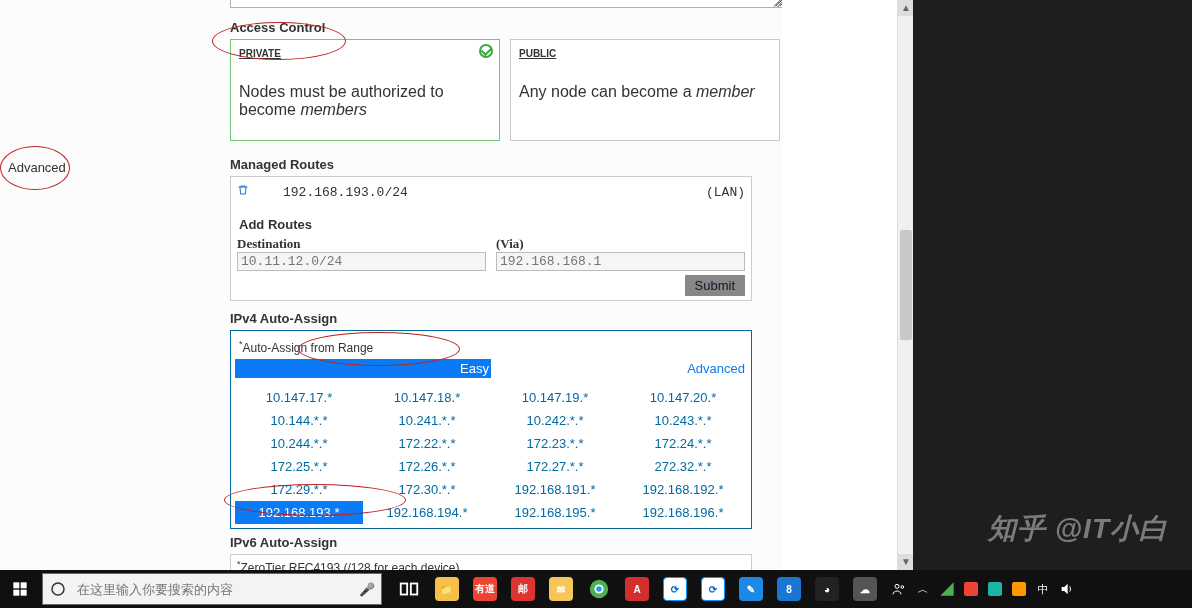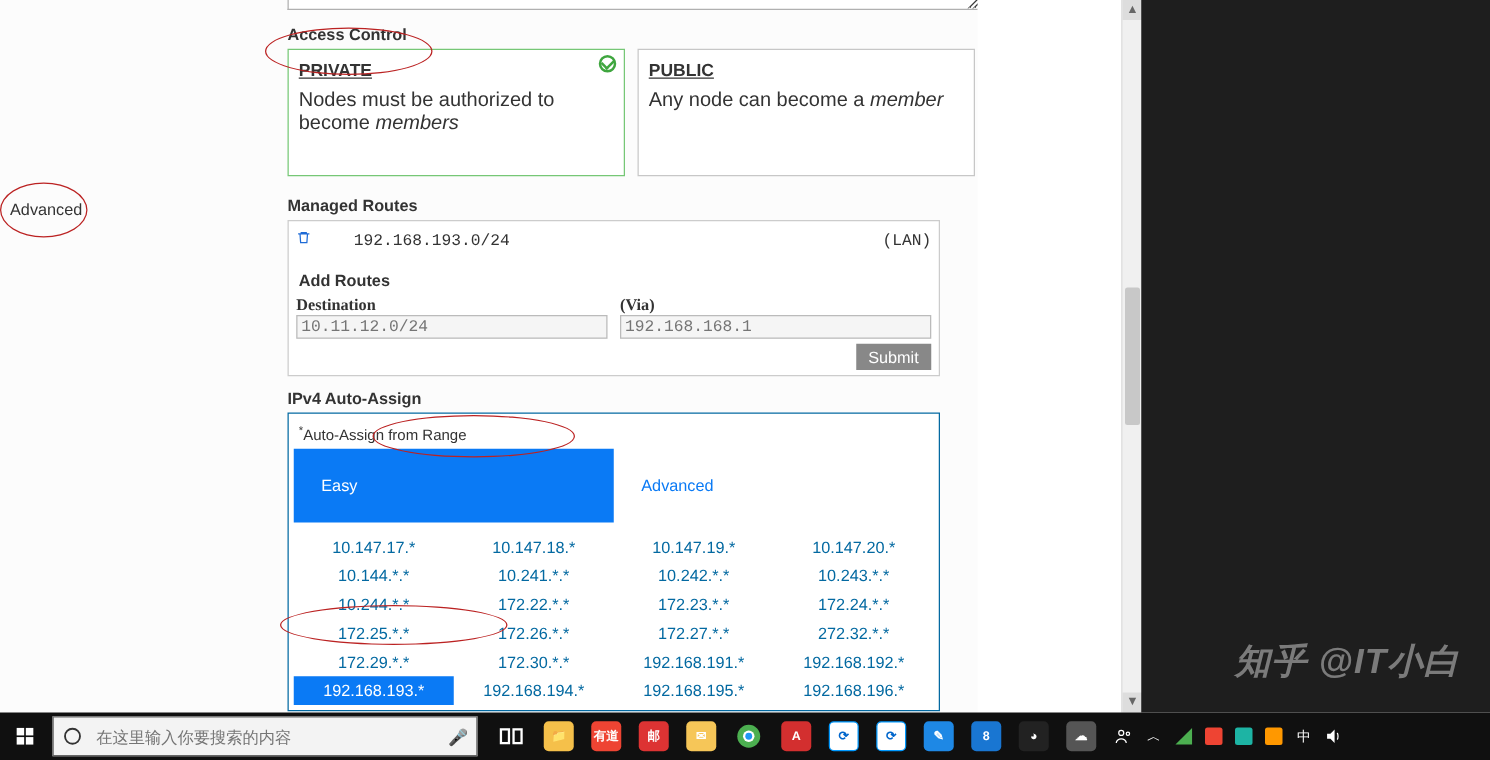--- a/index.html
+++ b/index.html
@@ -6,43 +6,43 @@
 body{font-family:Arial,Helvetica,sans-serif;font-size:13px;color:#333;background:#fff;width:1192px;height:608px;overflow:hidden;position:relative}
 .page{position:absolute;top:0;left:0;width:782px;height:570px;overflow:hidden;background:#fcfcfc}
 .content{margin-left:230px;padding-right:30px}
 .textarea-top{width:555px;height:8px;border:1px solid #b0b0b0;border-top:none;margin-bottom:6px;resize:both;overflow:auto;background:#fff;position:relative}
 .textarea-top:after{content:"";position:absolute;right:0;bottom:0;width:10px;height:10px;background:linear-gradient(135deg,transparent 45%,#999 45%,#999 55%,transparent 55%),linear-gradient(135deg,transparent 65%,#999 65%,#999 75%,transparent 75%)}
 .section-title{font-size:13px;font-weight:bold;margin:6px 0 4px}
 .fieldset-ac{border:1px solid #ccc;padding:6px;position:relative;margin-bottom:16px}
 .ac-row{display:flex;gap:10px}
 .ac-card{border:1px solid #76c776;padding:8px;width:270px;height:102px;position:relative;background:#fff}
 .ac-card.pub{border-color:#c7c7c7}
-.ac-card h4{font-size:14px;text-decoration:underline;margin-bottom:8px}
+.ac-card h4{font-size:10px;text-decoration:underline;margin-bottom:24px}
 .ac-card p{font-size:16px}
 .ac-card p em{font-style:italic}
 .ac-check{position:absolute;top:4px;right:6px;width:14px;height:14px;border-radius:50%;border:2px solid #3fa63f;display:flex;align-items:center;justify-content:center}
 .ac-check:before{content:"";display:block;width:5px;height:8px;border:solid #3fa63f;border-width:0 2px 2px 0;transform:rotate(45deg);margin-top:-2px}
 .box{border:1px solid #ccc;padding:4px 6px;margin-bottom:10px;background:#fff}
 .route-row{display:flex;align-items:center;font-family:"Courier New",monospace;padding:2px 0 12px}
 .trash{color:#c00;cursor:pointer;width:14px;display:inline-block}
 .trash svg{width:12px;height:14px}
 .route-cidr{margin-left:32px}
 .lan{margin-left:auto;font-family:"Courier New",monospace}
 .subhead{font-weight:bold;font-size:13px;margin:4px 2px}
 .dest-row{display:flex;gap:10px}
 .dest-col{flex:1}
 .dest-col label{font-family:Liberation Serif, serif;font-weight:bold;font-size:13px}
 .dest-col input{width:100%;font-family:"Courier New",monospace;font-size:13px;color:#888;border:1px solid #bbb;background:#f5f5f5;padding:1px 3px}
 .submit-wrap{text-align:right;margin-top:4px}
-.submit{background:#888;color:#ffffff;border:none;padding:3px 10px;font-size:13px;cursor:pointer}
+.submit{background:#888;color:#0f172a;border:none;padding:3px 10px;font-size:13px;cursor:pointer}
 .ipv4{border:1px solid #0369a1;padding:4px;background:#fff;margin-bottom:4px}
 .ipv4-label{font-size:12px;padding:4px}
 .sup{font-size:9px;vertical-align:super}
 .tabs{display:flex}
-.tab{flex:1;text-align:left;padding:22px;font-size:13px;cursor:pointer}
+.tab{flex:1;text-align:right;padding:2px;font-size:13px;cursor:pointer}
 .tab.active{background:#0a7af5;color:#fff}
 .tab.inactive{color:#0a7af5}
 .ranges{display:grid;grid-template-columns:repeat(4,1fr);text-align:center;margin-top:8px}
 .range{padding:4px 0;color:#0369a1;font-size:13px;cursor:pointer}
 .range.selected{background:#0a7af5;color:#fff}
 .ipv6-box{border:1px solid #ccc;padding:4px 6px;background:#fff}
 .ipv6-row{font-size:12px}
 .adv-label{position:absolute;left:8px;top:160px;font-size:13px}
 .circle{position:absolute;border:1px solid #b22;border-radius:50%;pointer-events:none}
 .c1{left:212px;top:22px;width:134px;height:38px}

